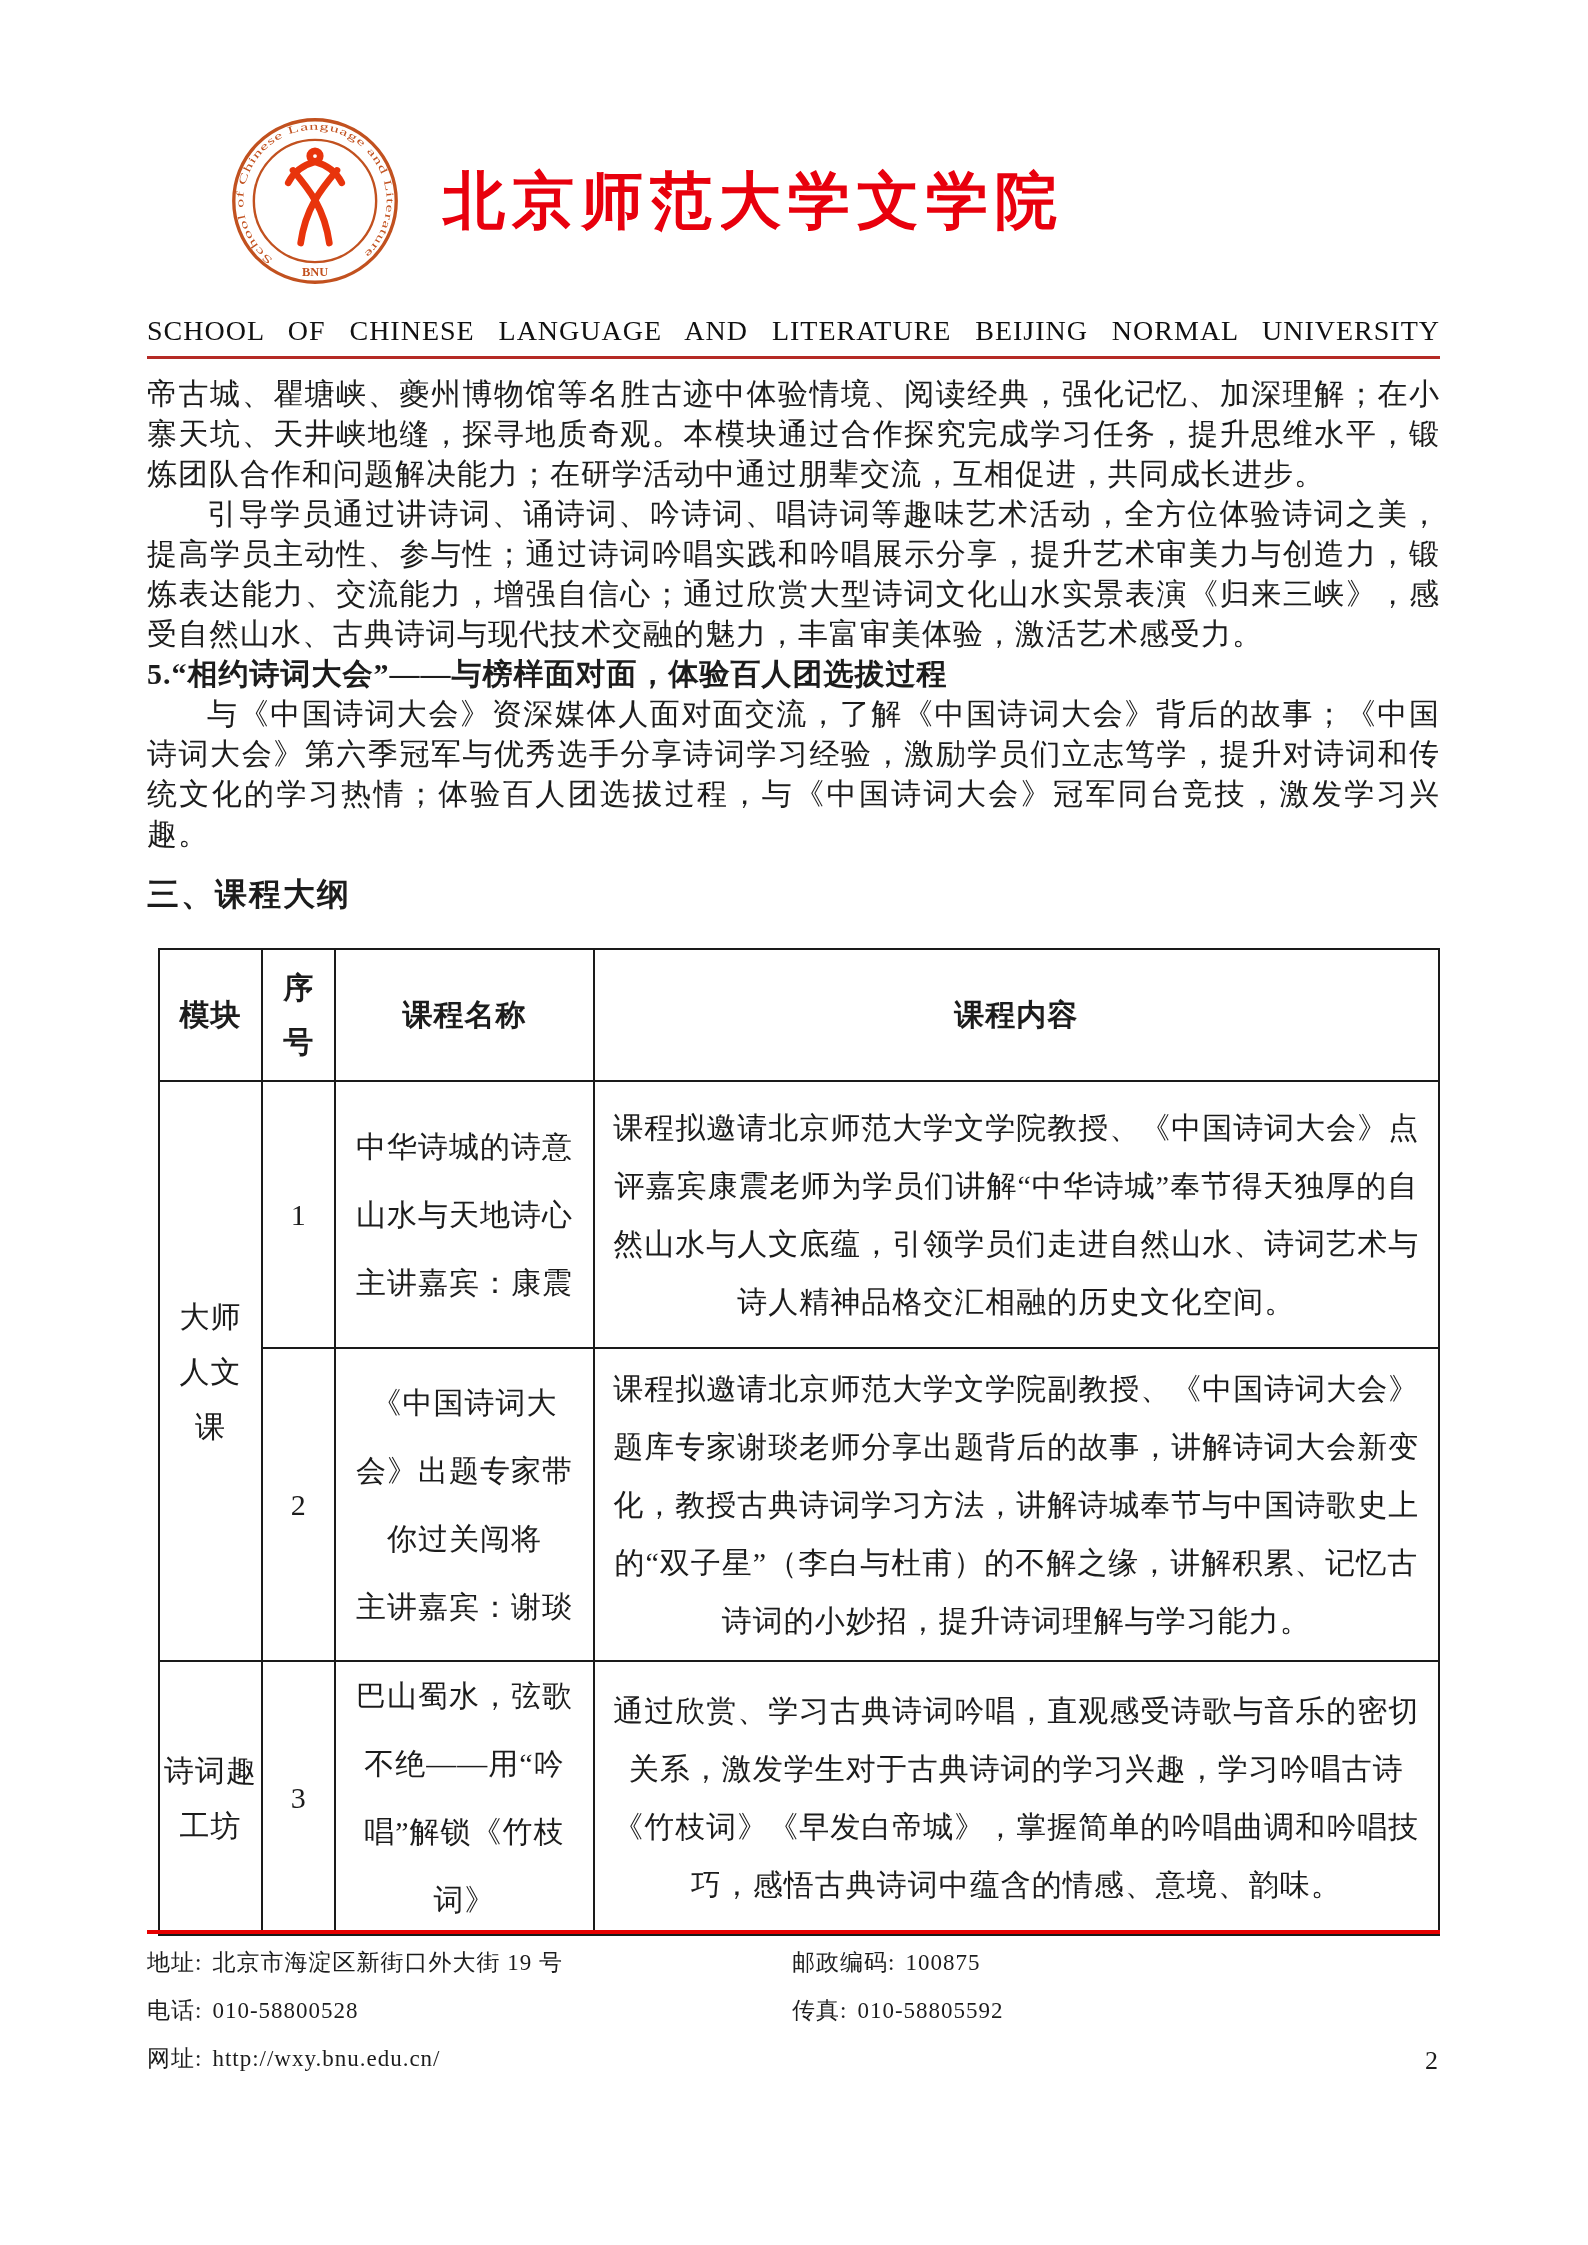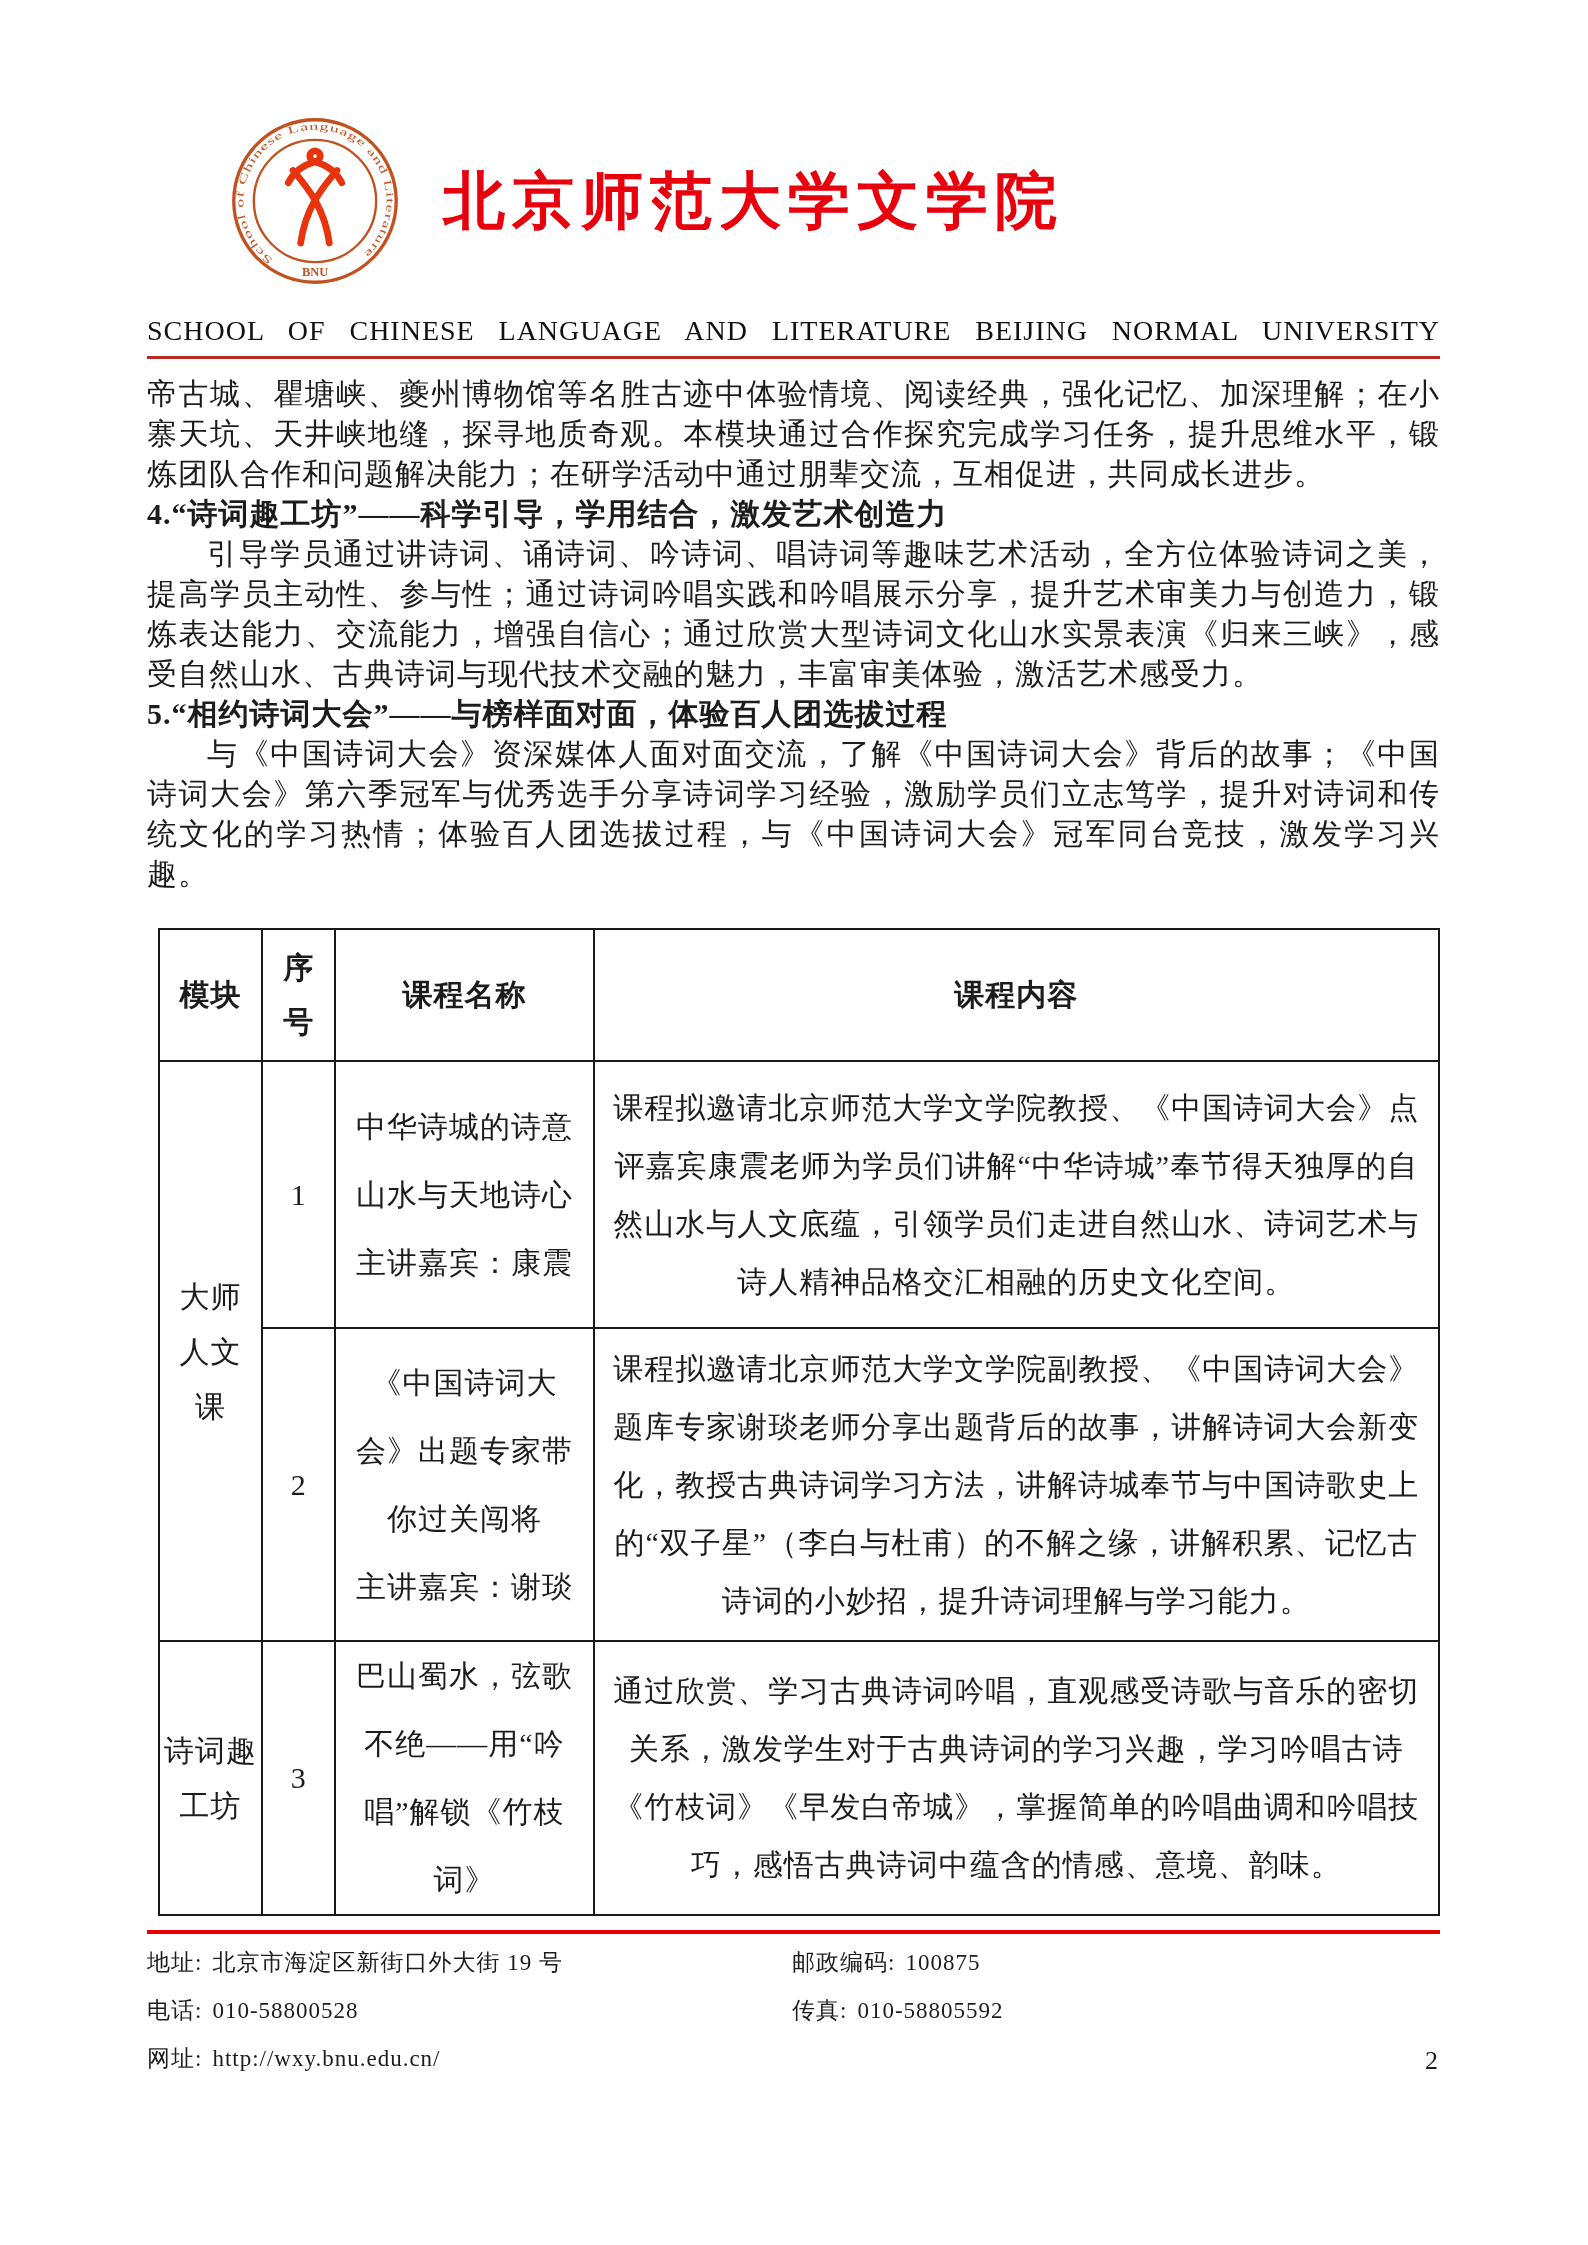--- a/index.html
+++ b/index.html
@@ -98,26 +98,26 @@
       </g>
     </svg>
     <div class="page-title">北京师范大学文学院</div>
   </div>
 
   <div class="subtitle">SCHOOL OF CHINESE LANGUAGE AND LITERATURE BEIJING NORMAL UNIVERSITY</div>
   <div class="header-rule"></div>
 
   <div class="bodytext">
     <p class="noindent">帝古城、瞿塘峡、夔州博物馆等名胜古迹中体验情境、阅读经典，强化记忆、加深理解；在小寨天坑、天井峡地缝，探寻地质奇观。本模块通过合作探究完成学习任务，提升思维水平，锻炼团队合作和问题解决能力；在研学活动中通过朋辈交流，互相促进，共同成长进步。</p>
-    <p class="bold-head">4.“诗词趣工坊”——科学引导，学用结合，激发艺术创造力</p>
     <p class="indent">引导学员通过讲诗词、诵诗词、吟诗词、唱诗词等趣味艺术活动，全方位体验诗词之美，提高学员主动性、参与性；通过诗词吟唱实践和吟唱展示分享，提升艺术审美力与创造力，锻炼表达能力、交流能力，增强自信心；通过欣赏大型诗词文化山水实景表演《归来三峡》，感受自然山水、古典诗词与现代技术交融的魅力，丰富审美体验，激活艺术感受力。</p>
     <p class="bold-head">5.“相约诗词大会”——与榜样面对面，体验百人团选拔过程</p>
     <p class="indent">与《中国诗词大会》资深媒体人面对面交流，了解《中国诗词大会》背后的故事；《中国诗词大会》第六季冠军与优秀选手分享诗词学习经验，激励学员们立志笃学，提升对诗词和传统文化的学习热情；体验百人团选拔过程，与《中国诗词大会》冠军同台竞技，激发学习兴趣。</p>
   </div>
 
+  <div class="outline-title">三、课程大纲</div>
 
   <table class="course">
     <colgroup>
       <col style="width:103px">
         <col style="width:73px">
         <col style="width:258px">
         <col style="width:844px">
     </colgroup>
     <tbody>
       <tr class="hdr" style="height:132px">

